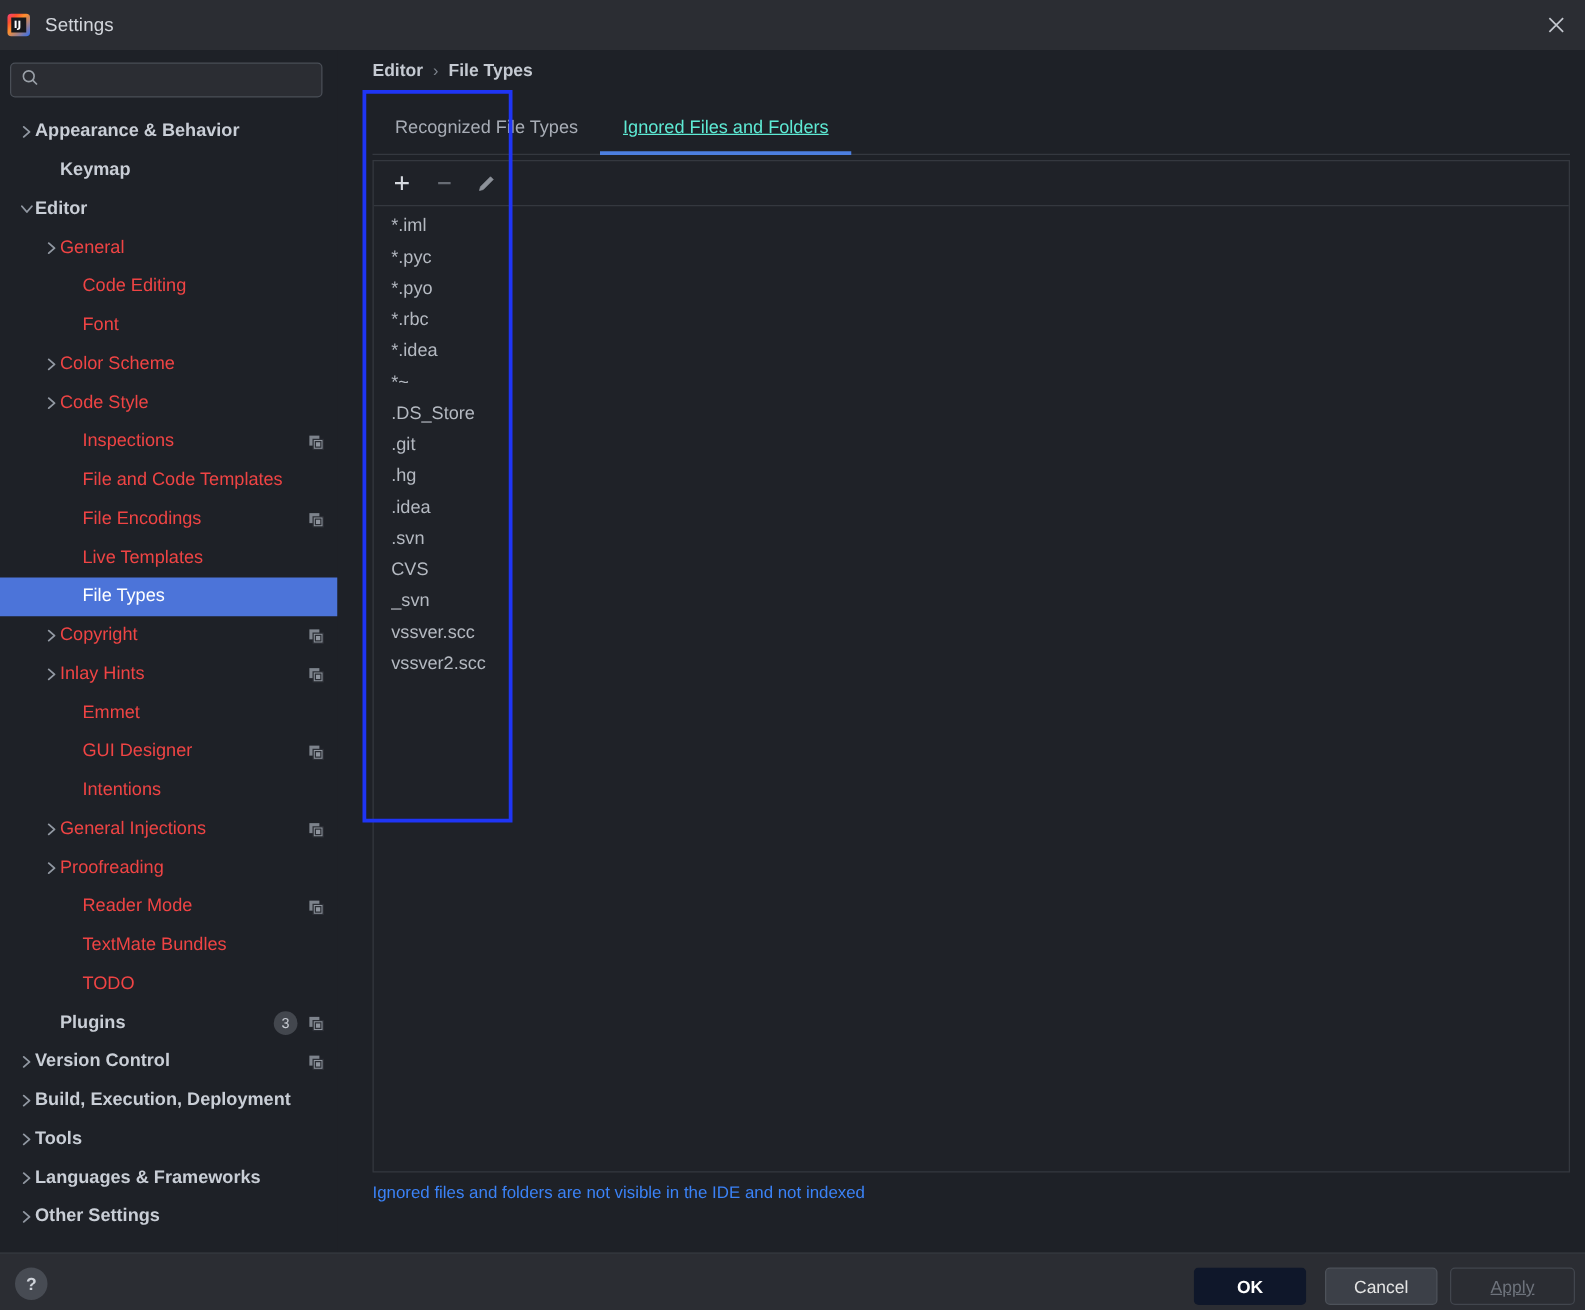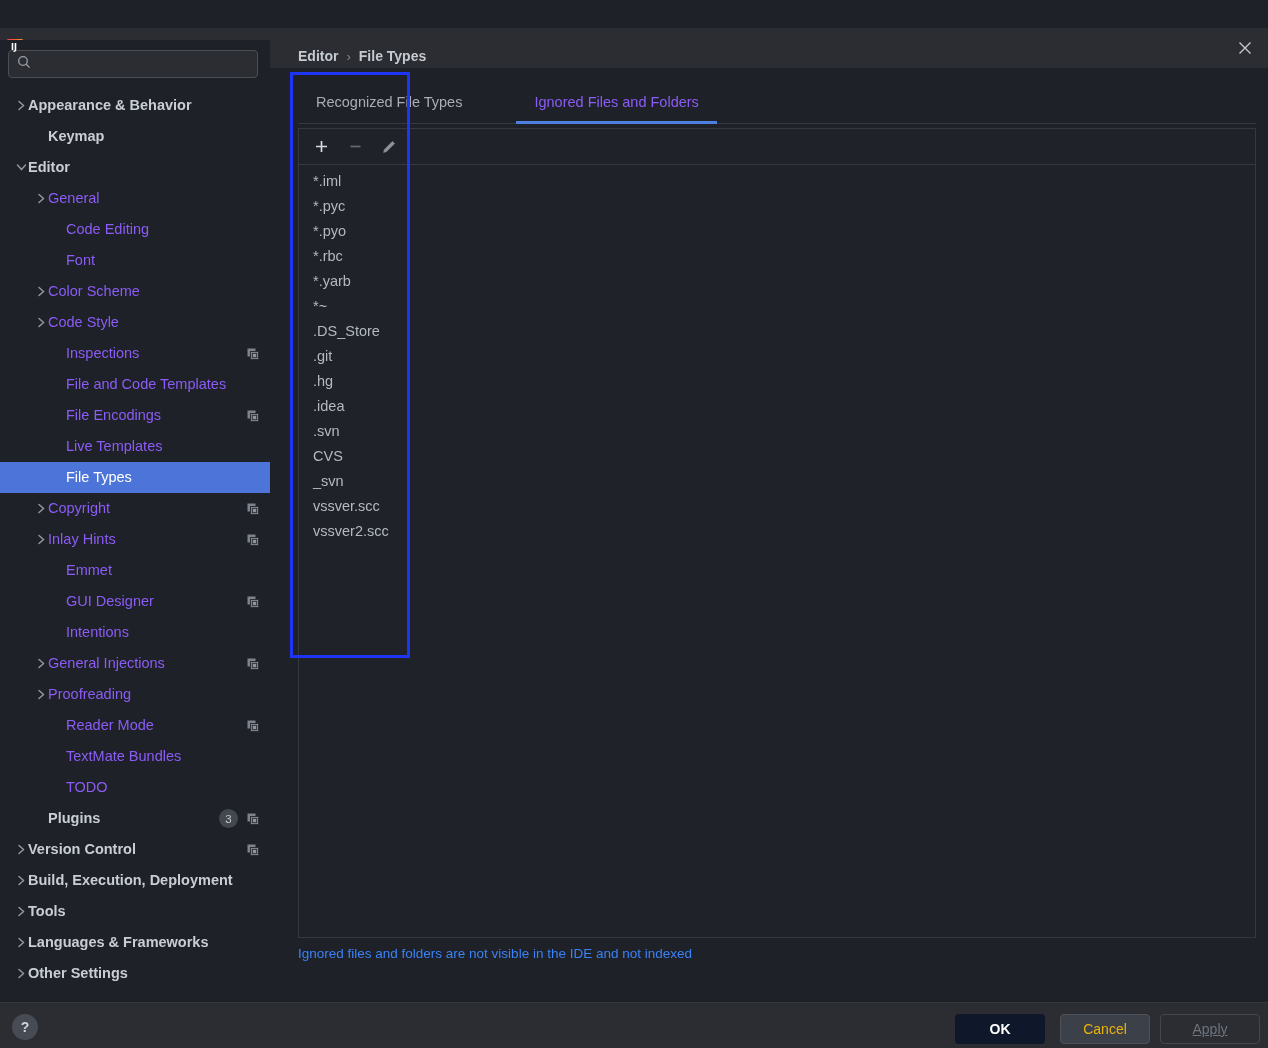--- a/index.html
+++ b/index.html
@@ -18,21 +18,20 @@
   }
 
   
   #titlebar {
     position: absolute;
     left: 0; top: 0;
     width: 1268px; height: 40px;
     background: #2b2d33;
     display: flex;
     align-items: center;
-    margin-top: 28px;
   }
   #app-logo {
     width: 18px; height: 18px;
     margin-left: 6px;
     border-radius: 3px;
     background: linear-gradient(135deg, #f6407b 0%, #fc4f2e 22%, #ff8f2c 42%, #2b6cf5 100%);
     position: relative;
     flex: none;
   }
   #app-logo::after {
@@ -114,21 +113,21 @@
   .nav-row.selected { background: #4c74d9; }
   .nav-row.selected .nav-label { color: #ffffff; }
 
   .nav-arrow {
     width: 14px; height: 31px;
     display: flex; align-items: center; justify-content: center;
     flex: none;
   }
   .nav-label {
     font-size: 14.5px;
-    color: #8b5cf6;
+    color: #ef4444;
     line-height: 1;
   }
   .nav-row.bold .nav-label { font-weight: bold; color: #c9ced6; }
 
   .nav-spacer { flex: 1; }
 
   .badge {
     display: inline-flex;
     align-items: center; justify-content: center;
     min-width: 19px; height: 19px;
@@ -157,32 +156,31 @@
   }
   #breadcrumb .sep { color: #7d838c; font-weight: normal; font-size: 13px; }
 
   #tabs {
     position: absolute;
     left: 28px; top: 42px;
     width: 958px; height: 42px;
     display: flex;
     align-items: flex-end;
     border-bottom: 1px solid #34383f;
-    gap: 36px;
   }
   .tab {
     height: 42px;
     display: flex; align-items: center;
     padding: 0 18px;
     font-size: 14.5px;
     color: #a8adb6;
     cursor: pointer;
     position: relative;
   }
-  .tab.active { color: #8b5cf6; }
+  .tab.active { color: #5eead4; text-decoration: underline; }
   .tab.active::after {
     content: "";
     position: absolute;
     left: 0; right: 0; bottom: -1px;
     height: 3px;
     background: #4c7fe0;
   }
 
   
   #list-panel {
@@ -255,21 +253,21 @@
     top: 11px;
     height: 30px;
     border-radius: 4px;
     font-size: 14px;
     font-family: "Liberation Sans", sans-serif;
     display: flex; align-items: center; justify-content: center;
     cursor: pointer;
     border: 1px solid transparent;
   }
   #ok-button    { right: 223px; width: 90px; background: #0f172a; color: #fff; font-weight: bold; }
-  #cancel-button{ right: 118px; width: 90px; background: #3c4048; color: #eab308; border-color: #4d525a; }
+  #cancel-button{ right: 118px; width: 90px; background: #3c4048; color: #e5e5e5; border-color: #4d525a; }
   #apply-button { right: 8px;   width: 100px; background: transparent; color: #6e737c; border-color: #42464e; cursor: default; text-decoration: underline; }
 
   
   #annotation-rect {
     position: absolute;
     left: 290px; top: 72px;
     width: 120px; height: 586px;
     border: 3px solid #1f35f5;
     pointer-events: none;
     z-index: 50;
@@ -616,21 +614,21 @@
           <path d="M11.4 2.4 L13.6 4.6 L5.6 12.6 L2.6 13.4 L3.4 10.4 Z" fill="#8d929a" stroke="#8d929a" stroke-width="0.6" stroke-linejoin="round"></path>
         </svg>
       </div>
     </div>
 
     <div id="ignored-list">
         <div class="list-item">*.iml</div>
         <div class="list-item">*.pyc</div>
         <div class="list-item">*.pyo</div>
         <div class="list-item">*.rbc</div>
-        <div class="list-item">*.yarb</div>
+        <div class="list-item">*.idea</div>
         <div class="list-item">*~</div>
         <div class="list-item">.DS_Store</div>
         <div class="list-item">.git</div>
         <div class="list-item">.hg</div>
         <div class="list-item">.idea</div>
         <div class="list-item">.svn</div>
         <div class="list-item">CVS</div>
         <div class="list-item">_svn</div>
         <div class="list-item">vssver.scc</div>
         <div class="list-item">vssver2.scc</div>

